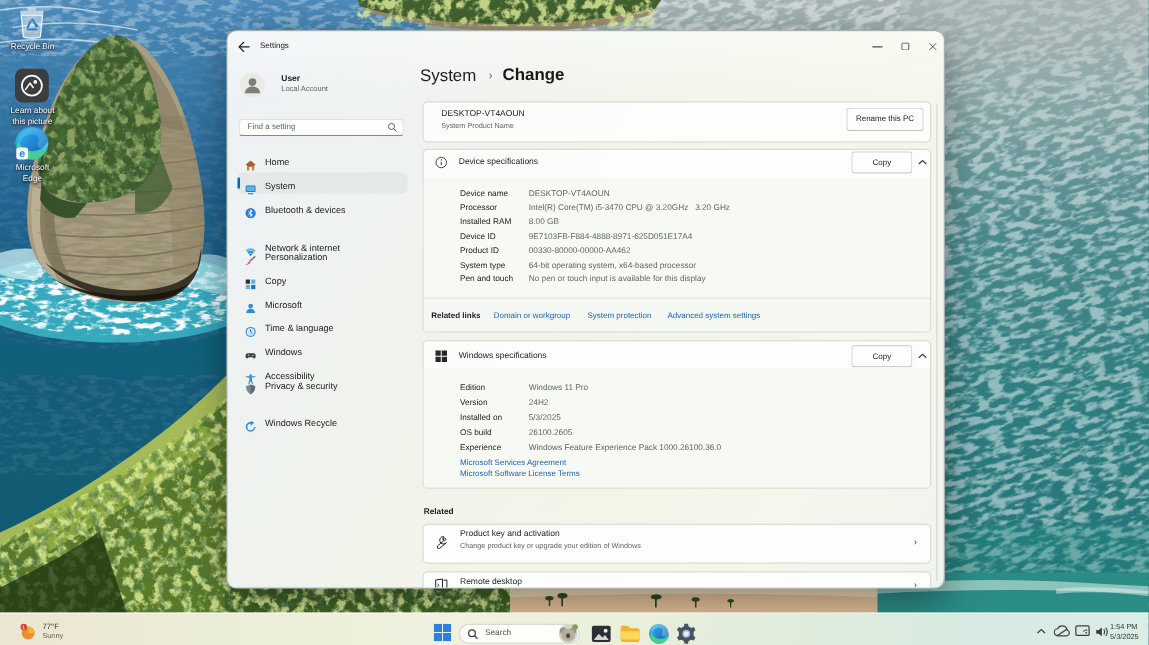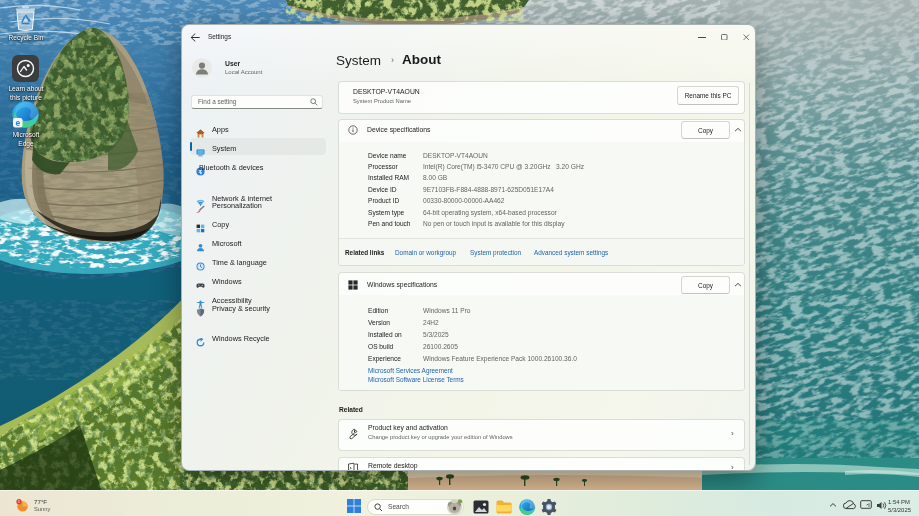--- a/index.html
+++ b/index.html
@@ -229,36 +229,36 @@
     </svg>
 
  <div class="abs" style="left:8px;top:112.5px;width:136px;height:17px;background:rgba(222,228,226,.68);border-radius:4px"></div>
  <div class="abs" style="left:7.5px;top:117px;width:2.5px;height:8.5px;background:#0068b4;border-radius:2px"></div>
  <div id="nav">
       <div class="navrow" style="top:95px">
         <span style="position:absolute;left:6px;top:4px"><svg width="9" height="9" viewBox="0 0 9 9">
             <path d="M4.5,0.5 L8.6,4 L7.4,4 L7.4,8.4 L5.6,8.4 L5.6,5.6 L3.4,5.6 L3.4,8.4 L1.6,8.4 L1.6,4 L0.4,4 Z" fill="#c8824f"></path>
             <path d="M4.5,0.5 L8.6,4 L7.4,4 L7.4,5 L1.6,5 L1.6,4 L0.4,4 Z" fill="#a35f33"></path>
           </svg></span>
-        <span class="navtxt" style="position:absolute;left:22px;top:5px">Apps</span>
+        <span class="navtxt" style="position:absolute;left:22px;top:5px">Home</span>
       </div>
       <div class="navrow" style="top:114px">
         <span style="position:absolute;left:6px;top:4px"><svg width="9" height="9" viewBox="0 0 9 9">
             <rect x="0.6" y="1.4" width="7.8" height="5.2" rx="0.8" fill="#1d71c6"></rect>
             <rect x="1.3" y="2.1" width="6.4" height="3.8" fill="#59b6e8"></rect>
             <path d="M2.5,7.6 L6.5,7.6 L6.8,8.3 L2.2,8.3 Z" fill="#1d71c6"></path>
           </svg></span>
         <span class="navtxt" style="position:absolute;left:22px;top:5px">System</span>
       </div>
       <div class="navrow" style="top:133px">
         <span style="position:absolute;left:6px;top:4px"><svg width="9" height="9" viewBox="0 0 9 9">
             <circle cx="4.5" cy="4.5" r="4.1" fill="#2f7fd6"></circle>
             <path d="M4.3,1.4 L6.2,2.9 L4.5,4.4 L6.2,5.9 L4.3,7.5 L4.3,4.9 L3,6 L2.6,5.6 L3.9,4.4 L2.6,3.2 L3,2.8 L4.3,3.9 Z" fill="#fff" stroke="none"></path>
           </svg></span>
-        <span class="navtxt" style="position:absolute;left:9px;top:5px">Bluetooth &amp; devices</span>
+        <span class="navtxt" style="position:absolute;left:22px;top:5px">Bluetooth &amp; devices</span>
       </div>
       <div class="navrow" style="top:164px">
         <span style="position:absolute;left:6px;top:4px"><svg width="9" height="9" viewBox="0 0 9 9">
             <path d="M0.5,3.2 a6,6 0 0 1 8,0 l-1.2,1.3 a4.2,4.2 0 0 0 -5.6,0 Z" fill="#56b8e8"></path>
             <path d="M1.9,4.8 a4,4 0 0 1 5.2,0 l-1.2,1.3 a2.2,2.2 0 0 0 -2.8,0 Z" fill="#2f8fd6"></path>
             <path d="M3.4,6.4 a1.8,1.8 0 0 1 2.2,0 l-1.1,1.6 Z" fill="#1d71c6"></path>
           </svg></span>
         <span class="navtxt" style="position:absolute;left:22px;top:5px">Network &amp; internet</span>
       </div>
       <div class="navrow" style="top:171px">
@@ -318,21 +318,21 @@
         <span style="position:absolute;left:6px;top:4px"><svg width="9" height="9" viewBox="0 0 9 9">
             <path d="M4.5,0.6 a3.9,3.9 0 1 0 3.9,3.9 l-1.3,0 a2.6,2.6 0 1 1 -2.6,-2.6 l0,1.8 l2.8,-2.5 l-2.8,-2.3 Z" fill="#2f8fd6"></path>
           </svg></span>
         <span class="navtxt" style="position:absolute;left:22px;top:5px">Windows Recycle</span>
       </div>
     </div>
  <div class="abs" style="left:567px;top:58px;width:1px;height:382px;background:#d7dad1"></div>
 
  <div class="t" style="left:154px;top:27.5px;font-size:13.5px;color:#1e1e1e">System</div>
  <div class="t" style="left:209px;top:29.5px;font-size:9px;color:#5f6660">›</div>
- <div class="t" style="left:220px;top:26.5px;font-size:13.5px;font-weight:bold;color:#1a1a1a">About</div>
+ <div class="t" style="left:220px;top:26.5px;font-size:13.5px;font-weight:bold;color:#1a1a1a">Change</div>
 
  <div class="card" style="top:56px;height:33px"></div>
  <div class="t" style="left:171px;top:63px;font-size:6.8px;color:#1b1b1b">DESKTOP-VT4AOUN</div>
  <div class="t" style="left:171px;top:73px;font-size:5.8px;color:#5f6660">System Product Name</div>
  <div class="btn" style="left:495px;top:61px;width:62px;height:19px;line-height:18px">Rename this PC</div>
 
  <div class="card" style="top:94px;height:147px"></div>
  <div class="abs" style="left:157px;top:117px;width:405px;height:96px;background:rgba(243,246,239,.55)"></div>
  <div class="abs" style="left:157px;top:213px;width:405px;height:27px;border-top:1px solid #e2e5de;background:rgba(240,244,236,.6)"></div>
  <svg class="abs" style="left:166px;top:100px" width="10" height="10" viewBox="0 0 10 10">

